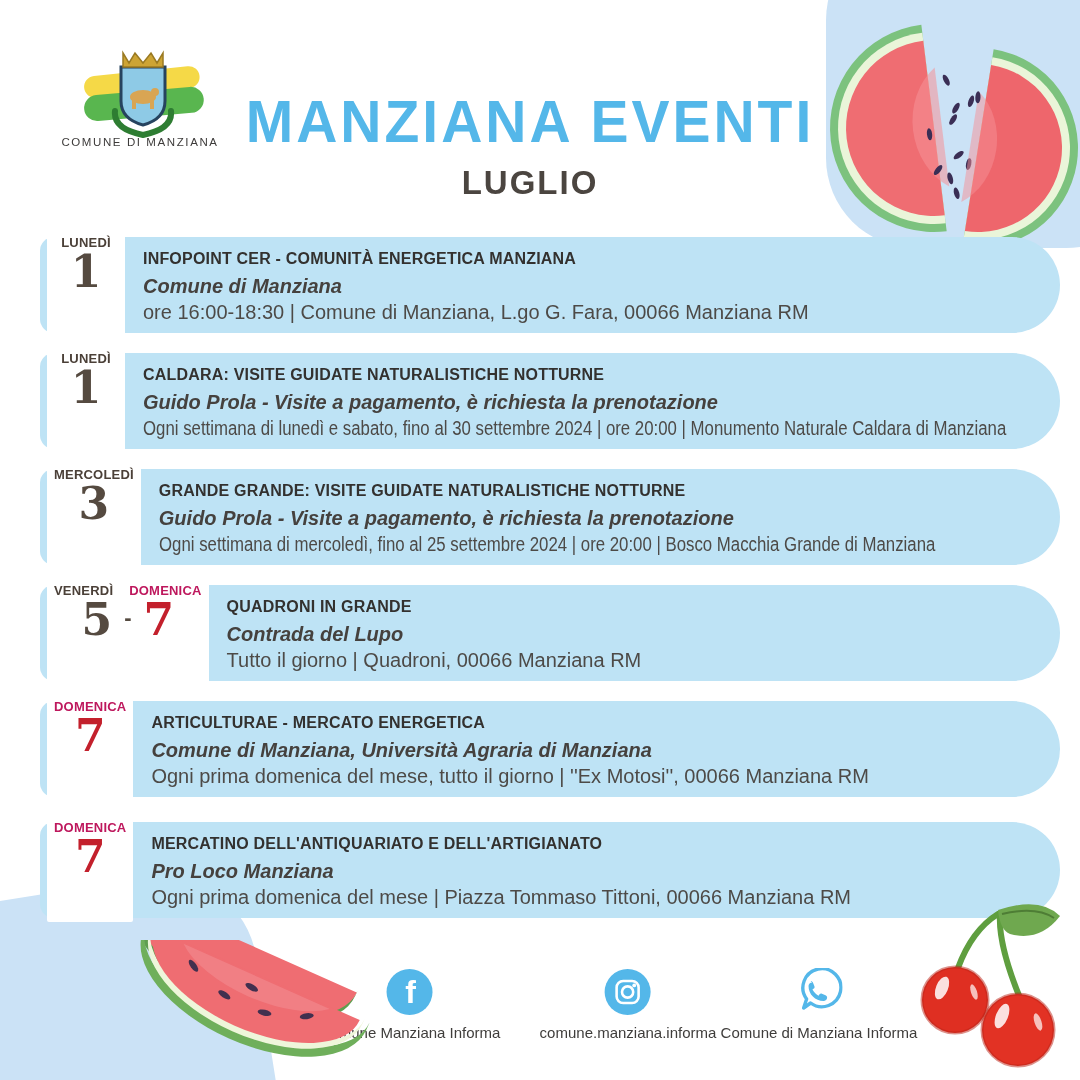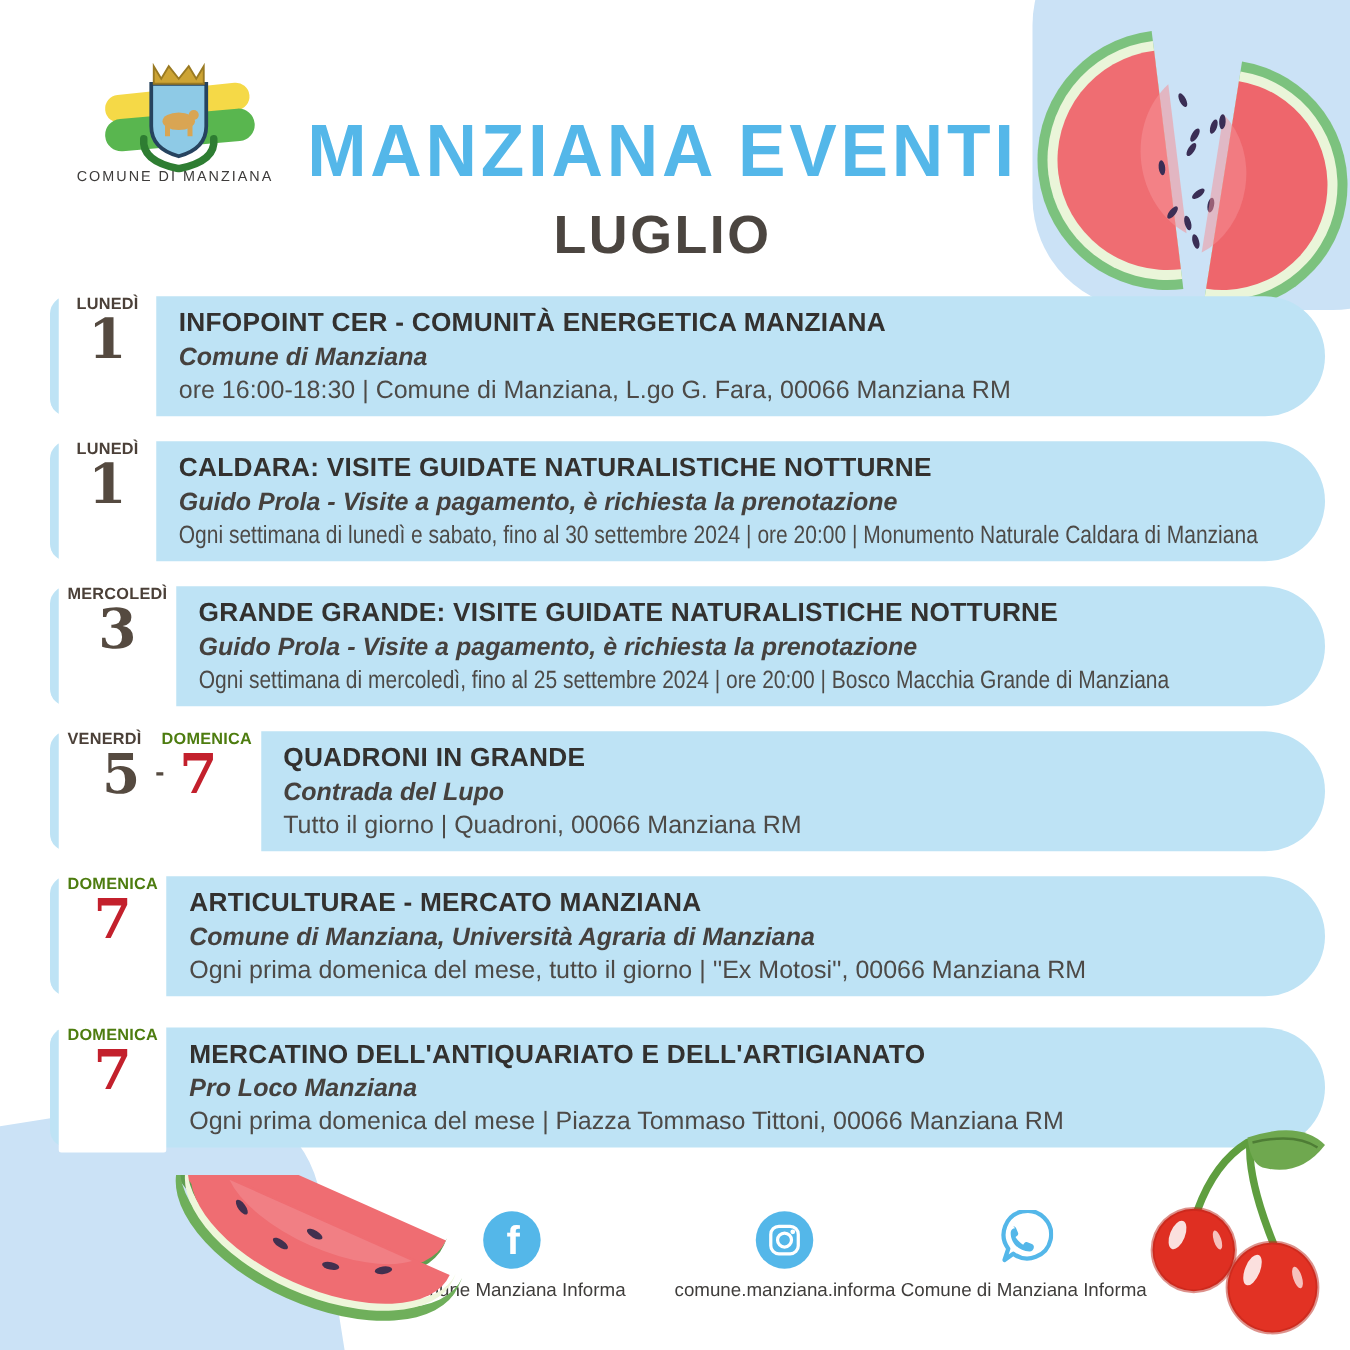--- a/index.html
+++ b/index.html
@@ -17,43 +17,43 @@
     position:absolute;left:30px;top:136px;width:220px;text-align:center;
     font-size:11.5px;letter-spacing:1.6px;color:#3d3b3a;font-weight:400;
   }
   .main-title{
     position:absolute;left:0;top:88px;width:1060px;text-align:center;
     font-size:57px;font-weight:800;letter-spacing:3px;color:#54b7e9;
     font-family:"Liberation Sans",sans-serif;transform:scaleY(1.04);
   }
   .sub-title{
     position:absolute;left:0;top:164px;width:1060px;text-align:center;
-    font-size:43px;font-weight:800;letter-spacing:2px;color:#4b4540;
+    font-size:33px;font-weight:800;letter-spacing:2px;color:#4b4540;
   }
   
   .events{position:absolute;left:40px;top:237px;width:1020px;display:flex;flex-direction:column;gap:20px;}
   .card{
     background:#bee3f5;height:96px;border-radius:14px 48px 48px 14px;
     display:flex;align-items:center;flex:none;
   }
   .card:last-child{margin-top:5px;}
   .badge{
     background:#ffffff;margin-left:7px;min-width:78px;height:104px;flex:none;
     display:flex;flex-direction:column;justify-content:flex-start;align-items:center;
     padding:2px 7px;box-sizing:border-box;border-radius:2px;
   }
   .badge-days{display:flex;gap:16px;justify-content:center;}
   .day{font-size:13px;font-weight:700;color:#4b4038;letter-spacing:.2px;}
-  .day.red{color:#4d7c0f;}
+  .day.red{color:#be185d;}
   .badge-nums{display:flex;gap:12px;align-items:center;justify-content:center;line-height:1;}
   .num{font-family:"DejaVu Serif",serif;font-weight:700;font-size:44px;color:#554a40;line-height:1;}
   .num.red{color:#c3202c;}
   .dash{font-size:22px;font-weight:700;color:#554a40;line-height:1;transform:translateY(-2px);}
   .card-text{margin-left:18px;display:flex;flex-direction:column;justify-content:center;min-width:0;}
-  .card-title{font-size:21px;font-weight:700;color:#33312f;line-height:28px;letter-spacing:.2px;white-space:nowrap;}
+  .card-title{font-size:16px;font-weight:700;color:#33312f;line-height:28px;letter-spacing:.2px;white-space:nowrap;}
   .card-org{font-size:20px;font-weight:700;font-style:italic;color:#45413e;line-height:26px;white-space:nowrap;}
   .card-details{font-size:20px;font-weight:400;color:#4d4a47;line-height:27px;white-space:nowrap;}
   .card-details.condensed{display:inline-block;transform:scaleX(.84);transform-origin:0 50%;}
   
   .socials{position:absolute;left:0;top:968px;width:1080px;height:90px;}
   .social{position:absolute;transform:translateX(-50%);display:flex;flex-direction:column;align-items:center;gap:8px;}
   .social-icon{width:48px;height:48px;}
   .social-label{font-size:15px;color:#3f3d3b;white-space:nowrap;}
   svg{display:block;}
 </style>
@@ -184,21 +184,21 @@
       <div class="card">
         <div class="badge">
           <div class="badge-days">
             <span class="day red">DOMENICA</span>
           </div>
           <div class="badge-nums">
             <span class="num red">7</span>
           </div>
         </div>
         <div class="card-text">
-          <div class="card-title">ARTICULTURAE - MERCATO MANZIANA</div>
+          <div class="card-title">ARTICULTURAE - MERCATO ENERGETICA</div>
           <div class="card-org">Comune di Manziana, Università Agraria di Manziana</div>
           <div class="card-details">Ogni prima domenica del mese, tutto il giorno | ''Ex Motosi'', 00066 Manziana RM</div>
         </div>
       </div>
       <div class="card">
         <div class="badge">
           <div class="badge-days">
             <span class="day red">DOMENICA</span>
           </div>
           <div class="badge-nums">

